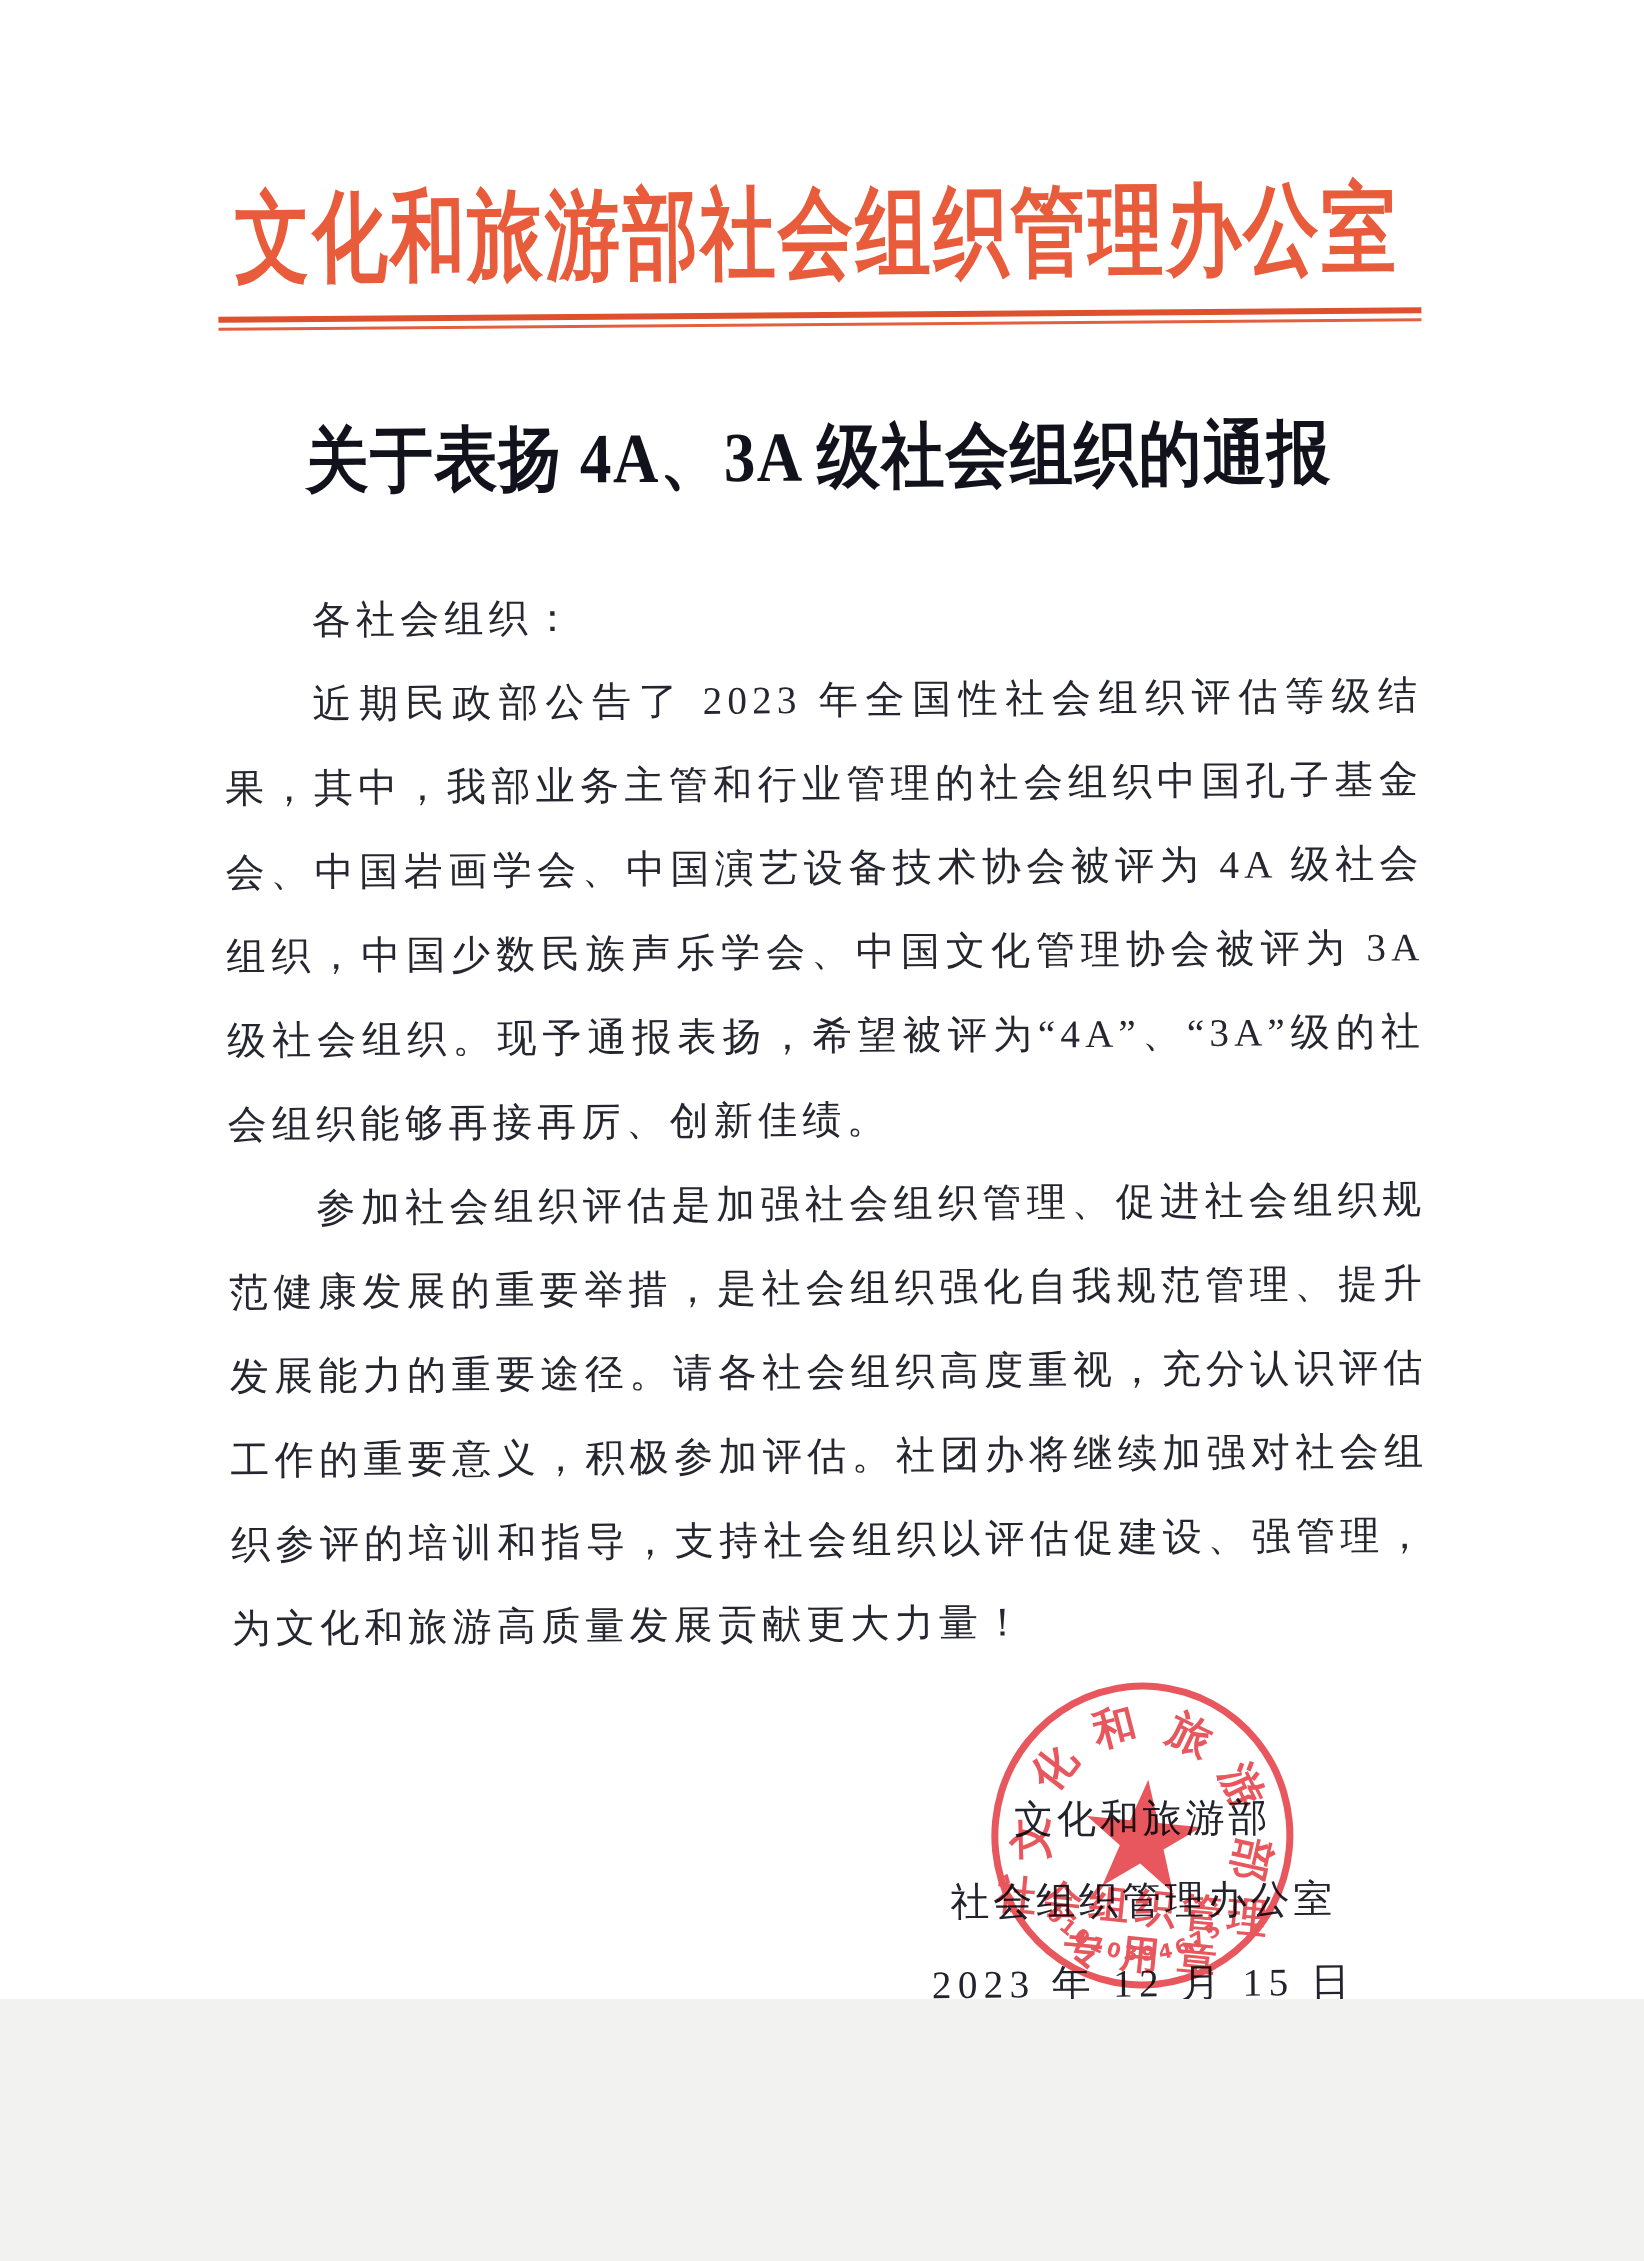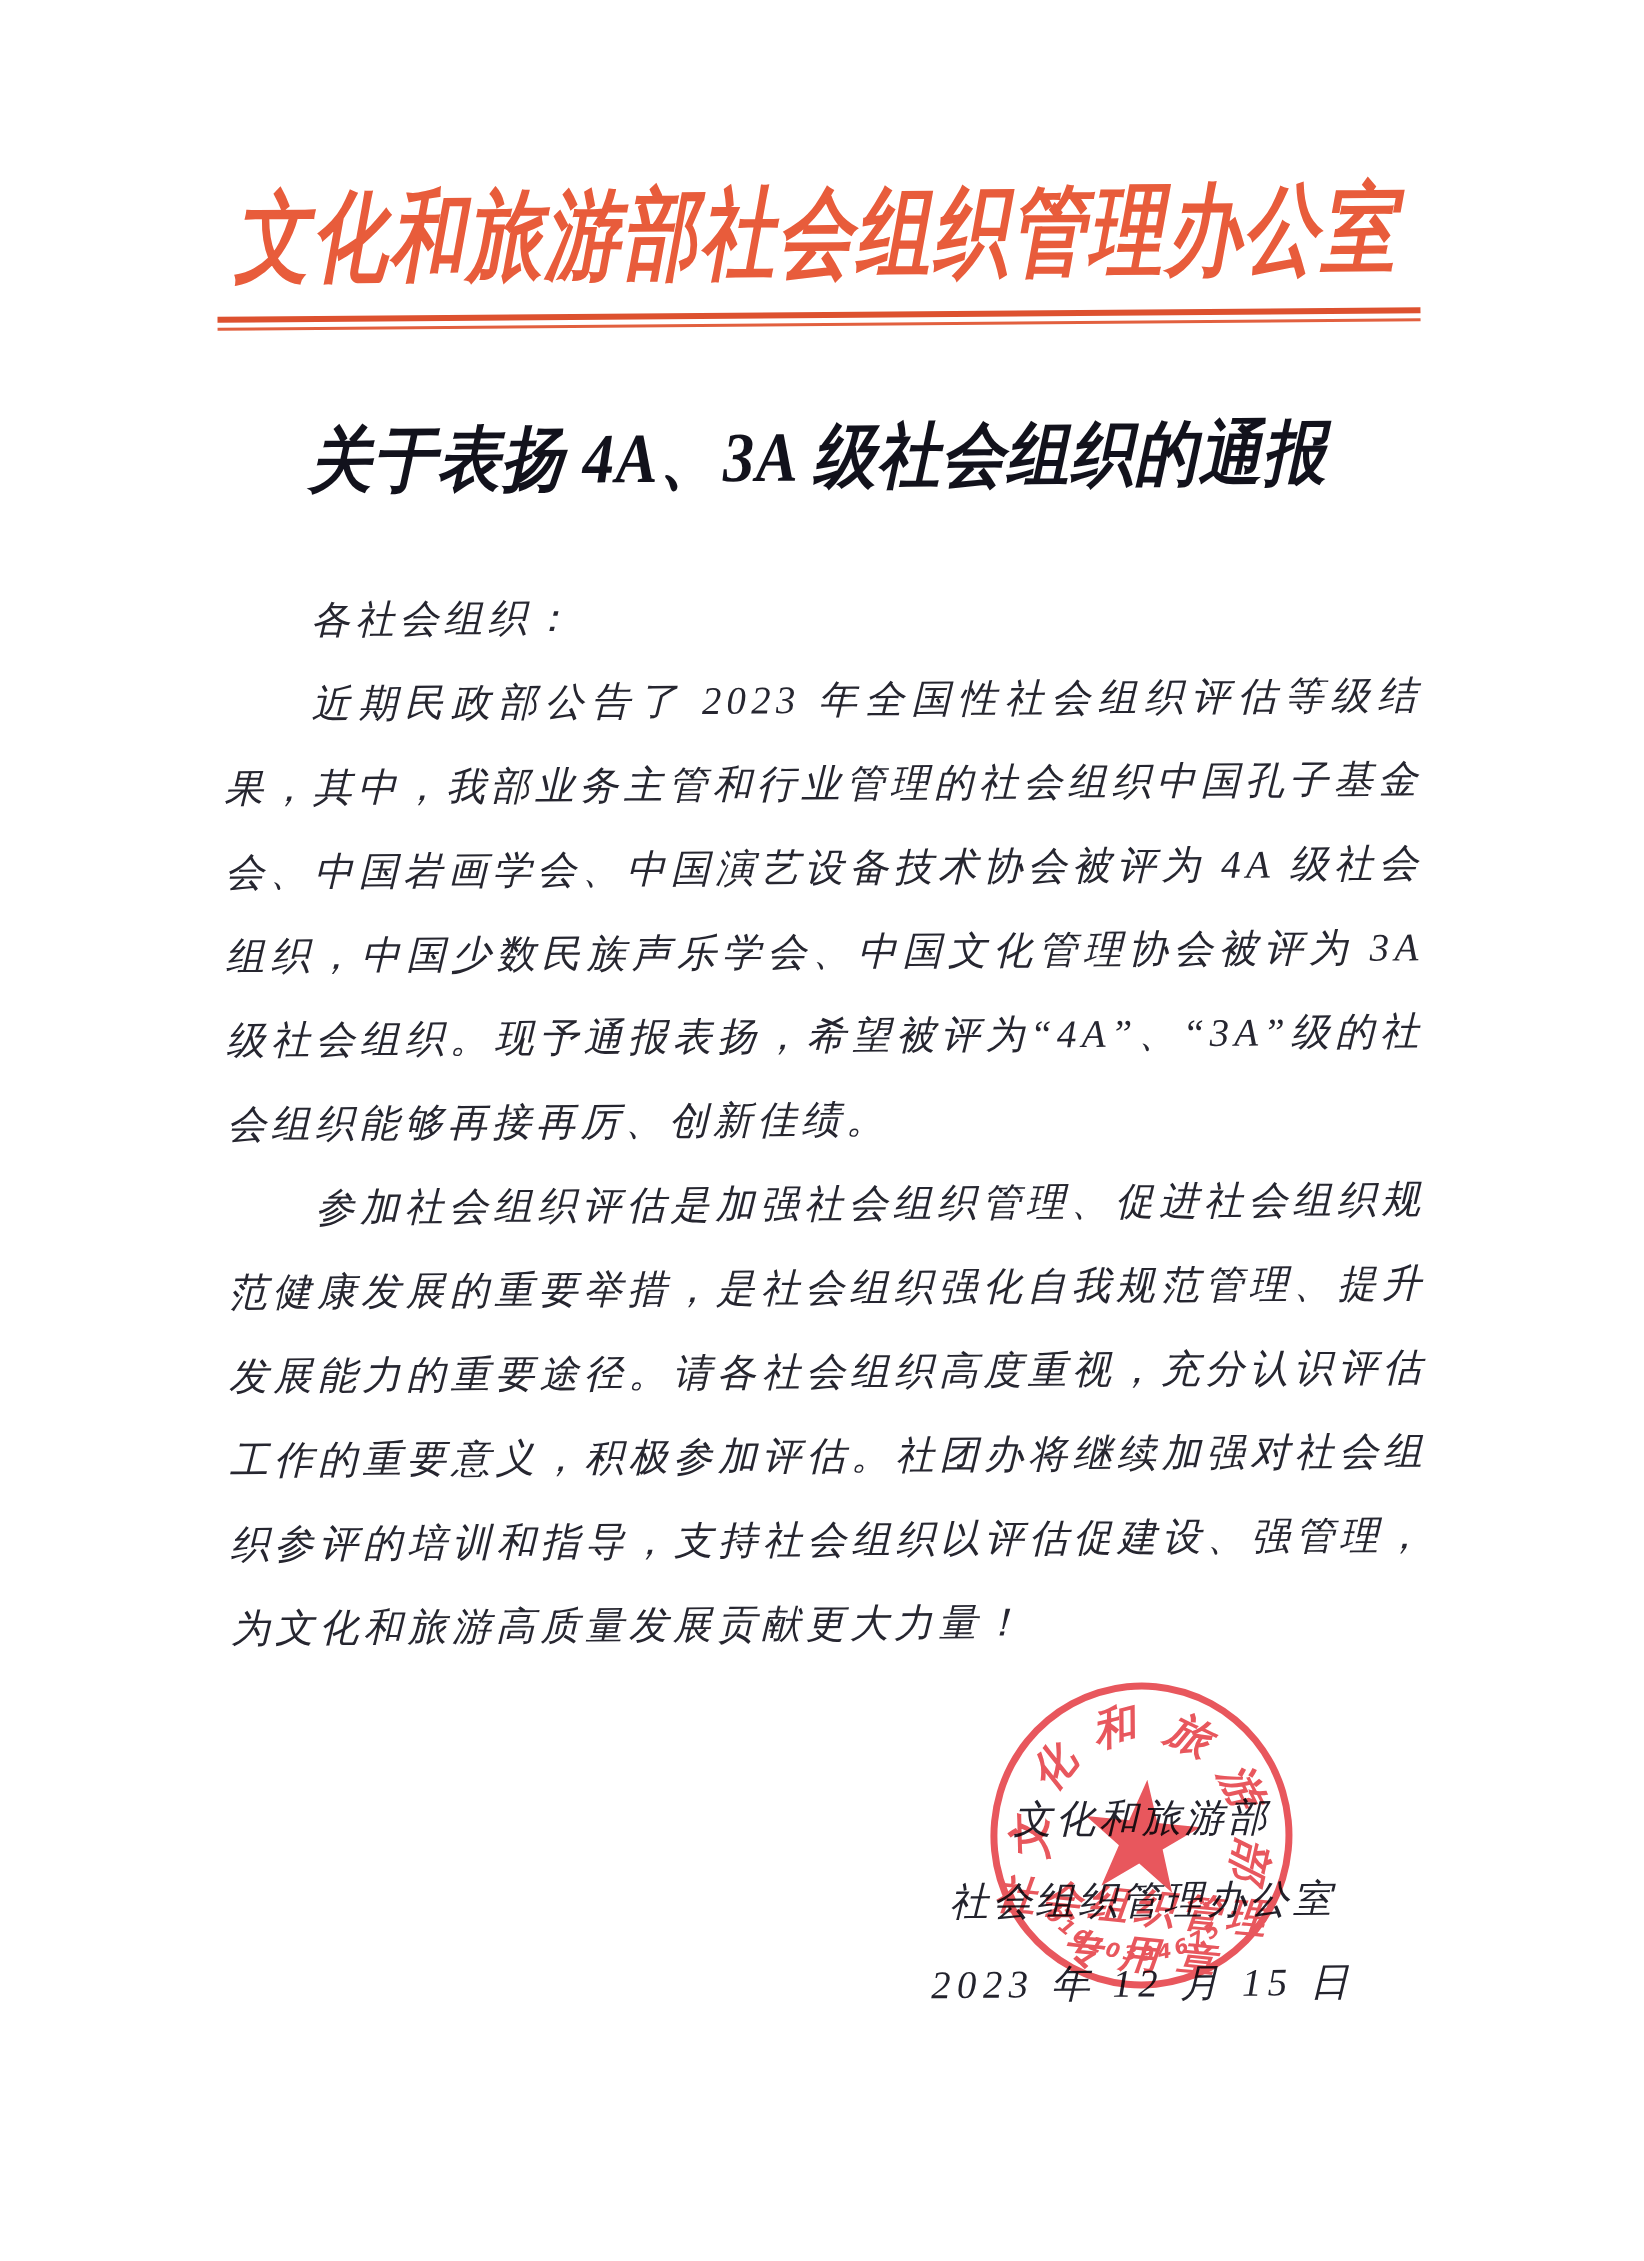--- a/index.html
+++ b/index.html
@@ -1,22 +1,21 @@
 <!DOCTYPE html>
 <html style="font-size:10.3px"><head>
 <meta charset="utf-8">
 <style>
   html,body{margin:0;padding:0;background:#f2f2f0;}
   .page{
     position:relative;
-    width:1644px;height:2261px;
+    width:1644px;height:1999px;
     background:#ffffff;
     overflow:hidden;
     font-family:"Liberation Serif","DejaVu Serif",serif;
-    font-style:italic;
   }
   .skew{position:absolute;inset:0;transform:rotate(-0.45deg);transform-origin:50% 45%;}
 
   
   .letterhead{
     position:absolute;top:182px;left:0;width:100%;
     text-align:center;
     font-size:75px;font-weight:bold;letter-spacing:2.6px;
     line-height:103px;
     color:#e85c3b;

